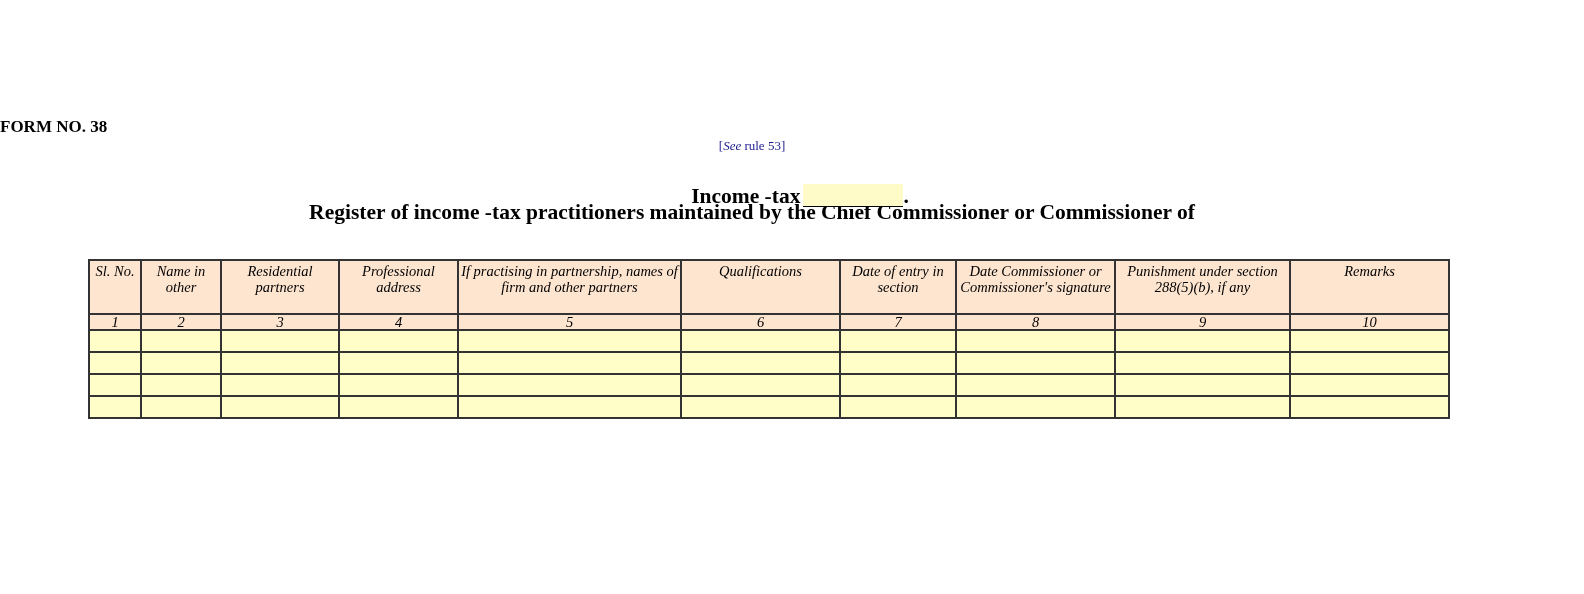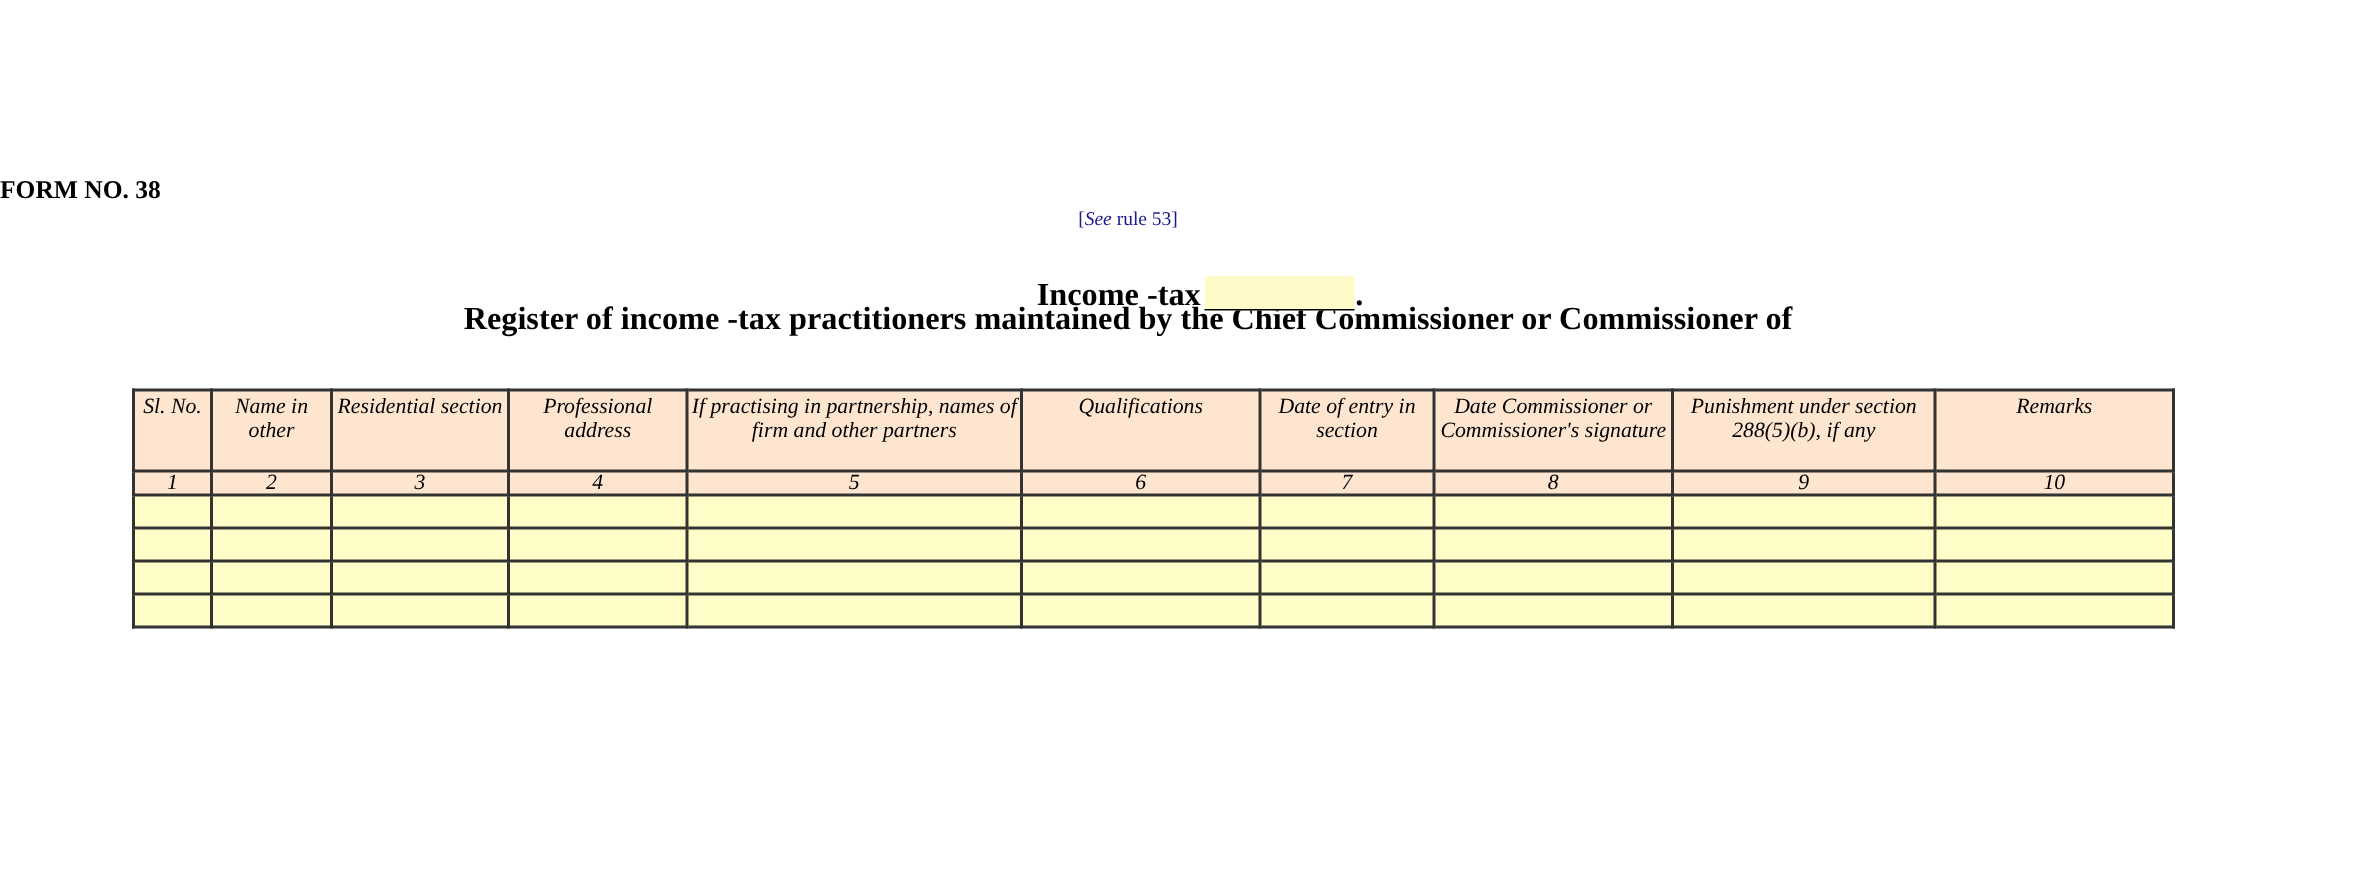--- a/index.html
+++ b/index.html
@@ -34,21 +34,21 @@
       <col style="width: 159px;">
       <col style="width: 116px;">
       <col style="width: 159px;">
       <col style="width: 175px;">
       <col style="width: 159px;">
     </colgroup>
   <tbody id="tbody">
     <tr class="hdr">
         <td>Sl. No.</td>
         <td>Name in other</td>
-        <td>Residential section</td>
+        <td>Residential partners</td>
         <td>Professional address</td>
         <td>If practising in partnership, names of firm and other partners</td>
         <td>Qualifications</td>
         <td>Date of entry in section</td>
         <td>Date Commissioner or Commissioner's signature</td>
         <td>Punishment under section 288(5)(b), if any</td>
         <td>Remarks</td>
       </tr>
     <tr class="nums">
         <td>1</td>

